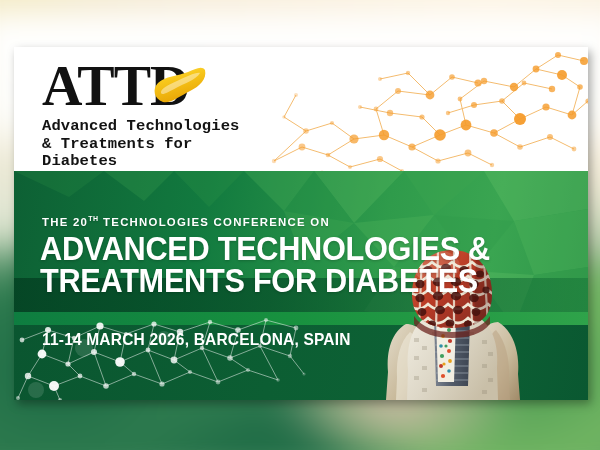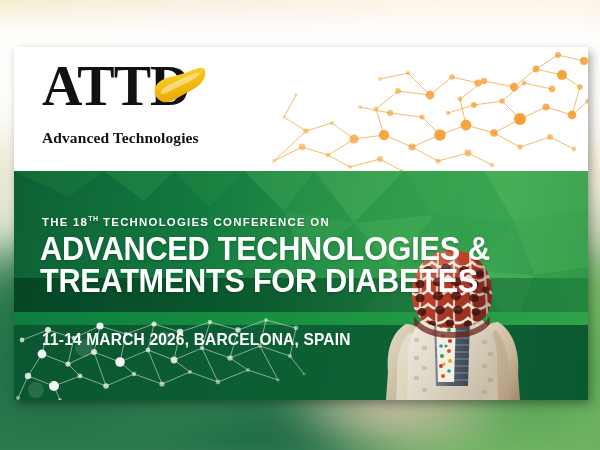--- a/index.html
+++ b/index.html
@@ -82,22 +82,22 @@
     color:#111111;
     white-space:nowrap;
   }
   .logo-drop {
     position:absolute;
     left:108px; top:3px;
     width:60px; height:42px;
     pointer-events:none;
   }
   .logo-sub {
-    margin-top:18px;
-    font-family:Liberation Serif, serif;
+    margin-top:7px;
+    font-family:Liberation Mono, monospace;
     font-weight:bold;
     font-size:15.5px;
     line-height:17.5px;
     color:#131313;
     letter-spacing:0.1px;
   }
 
   
   .mol-orange {
     position:absolute; right:-4px; top:-4px;
@@ -283,20 +283,21 @@
                 <stop offset="40%" stop-color="#f8c81c"></stop>
                 <stop offset="100%" stop-color="#e8a505"></stop>
               </linearGradient>
             </defs>
             <path d="M55 6 C57 15 50 22 40 27 C30 32 20 40 13 38 C4 35 2 25 8 19 C15 12 28 12 38 8 C45 5 52 1 55 6 Z" fill="url(#gold)"></path>
             <path d="M50 9 C46 16 35 19 26 24 C18 28 12 32 11 29 C10 25 18 21 27 17 C36 13 46 8 50 9 Z" fill="#ffffff" opacity="0.42"></path>
           </svg>
         </div>
         <div class="logo-sub">
           <div>Advanced Technologies</div>
+          <div>&amp; Treatments for Diabetes</div>
         </div>
       </div>
     </div>
 
     <div class="greenbody">
 
       <svg class="facets" viewBox="0 0 574 229" preserveAspectRatio="none">
         <g opacity="0.30">
           <polygon points="300,0 390,0 340,52" fill="#5fbe63"></polygon>
           <polygon points="390,0 470,0 420,44" fill="#3fa751"></polygon>
@@ -517,21 +518,21 @@
 
           <ellipse cx="66" cy="20" rx="24" ry="16" fill="#ffffff" opacity="0.12"></ellipse>
 
           <path d="M106 4 L126 4 L126 86 L104 86 Z" fill="#3a120e" opacity="0.25"></path>
         </g>
 
         <path d="M44 70 C52 82 66 86 82 86 C98 86 112 82 120 70 L120 78 C112 88 98 92 82 92 C66 92 52 88 44 78 Z" fill="#6e2620" opacity="0.75"></path>
       </svg>
 
       <div class="textblock">
-        <div class="kicker"><span>THE 18</span><sup>TH</sup><span> TECHNOLOGIES CONFERENCE ON</span></div>
+        <div class="kicker"><span>THE 20</span><sup>TH</sup><span> TECHNOLOGIES CONFERENCE ON</span></div>
 
         <div class="headline">
           <div>ADVANCED TECHNOLOGIES &amp;</div>
           <div>TREATMENTS FOR DIABETES</div>
         </div>
 
         <div class="dateline">11-14 MARCH 2026, BARCELONA, SPAIN</div>
       </div>
 
     </div>

